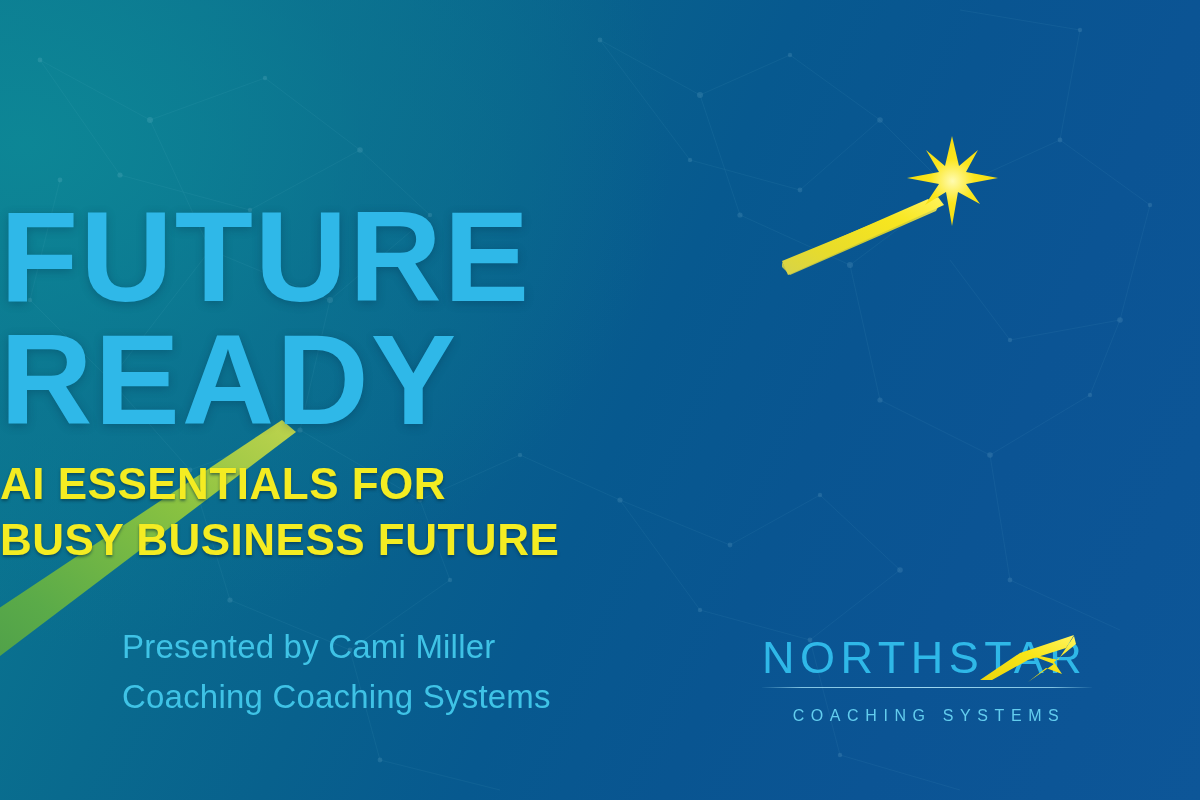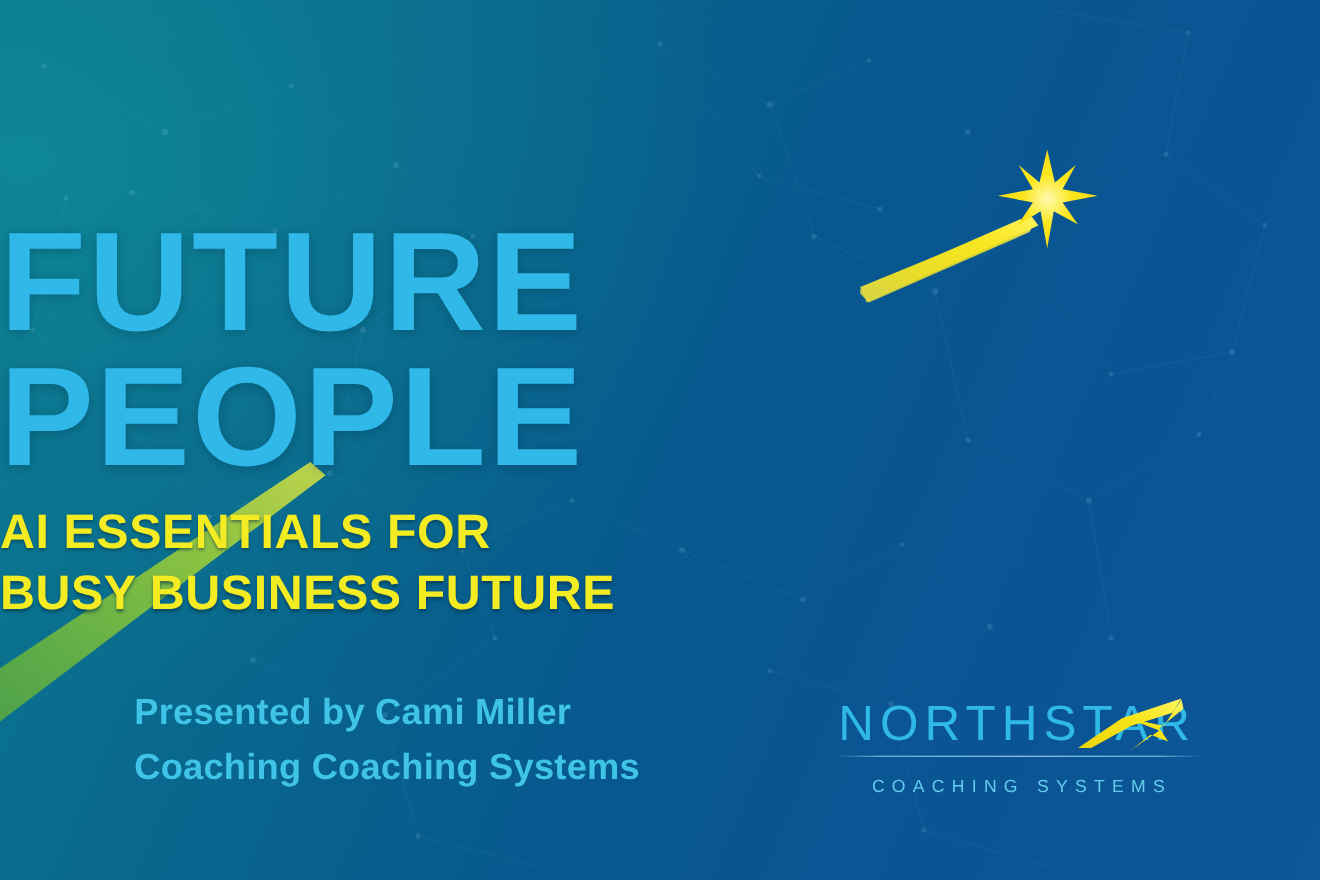--- a/index.html
+++ b/index.html
@@ -89,21 +89,21 @@
 
   
   .presenter {
     position:absolute;
     left:122px; top:622px;
   }
   .presenter .pline {
     display:block;
     color:#3fc3e6;
     font-size:33px;
-    font-weight:700;
+    font-weight:400;
     line-height:1.50;
     letter-spacing:0.2px;
   }
 
   
   .logo {
     position:absolute;
     left:762px; top:632px;
     width:330px;
   }
@@ -253,21 +253,21 @@
 
     <g transform="translate(192,47)">
       <polygon fill="url(#starGrad)" points="
         0,-46  7,-16  26,-32  14,-10  46,-4  14,2  28,22  6,10
         0,44  -6,10  -27,23  -13,2  -45,-4  -13,-10  -26,-32  -7,-16"></polygon>
     </g>
   </svg>
 
   <div class="headline">
     <span class="line line-1">FUTURE</span>
-    <span class="line line-2">PEOPLE</span>
+    <span class="line line-2">READY</span>
   </div>
 
   <div class="subtitle">
     <span class="sline">AI ESSENTIALS FOR</span>
     <span class="sline">BUSY BUSINESS FUTURE</span>
   </div>
 
   <div class="presenter">
     <span class="pline">Presented by Cami Miller</span>
     <span class="pline">Coaching Coaching Systems</span>

